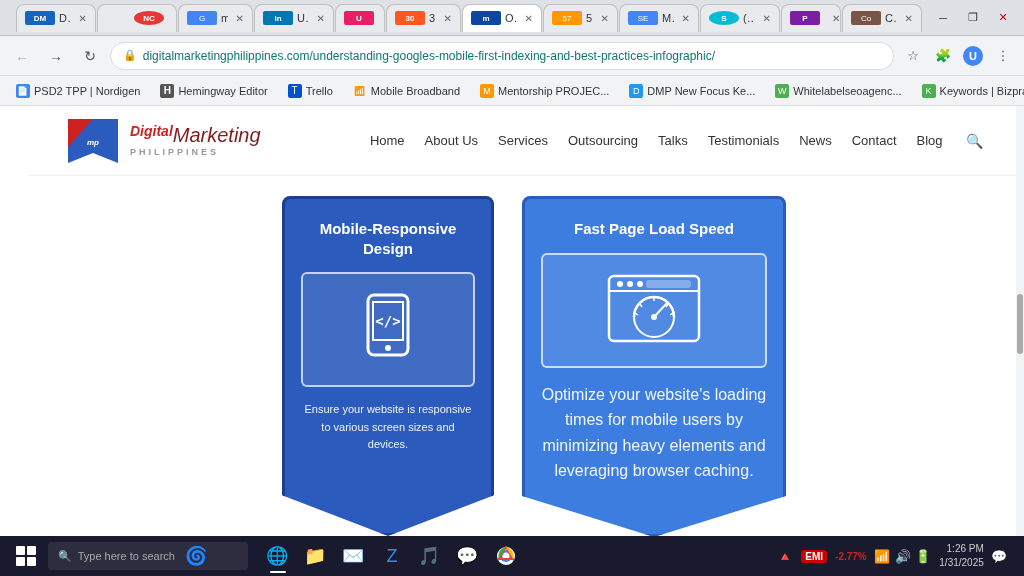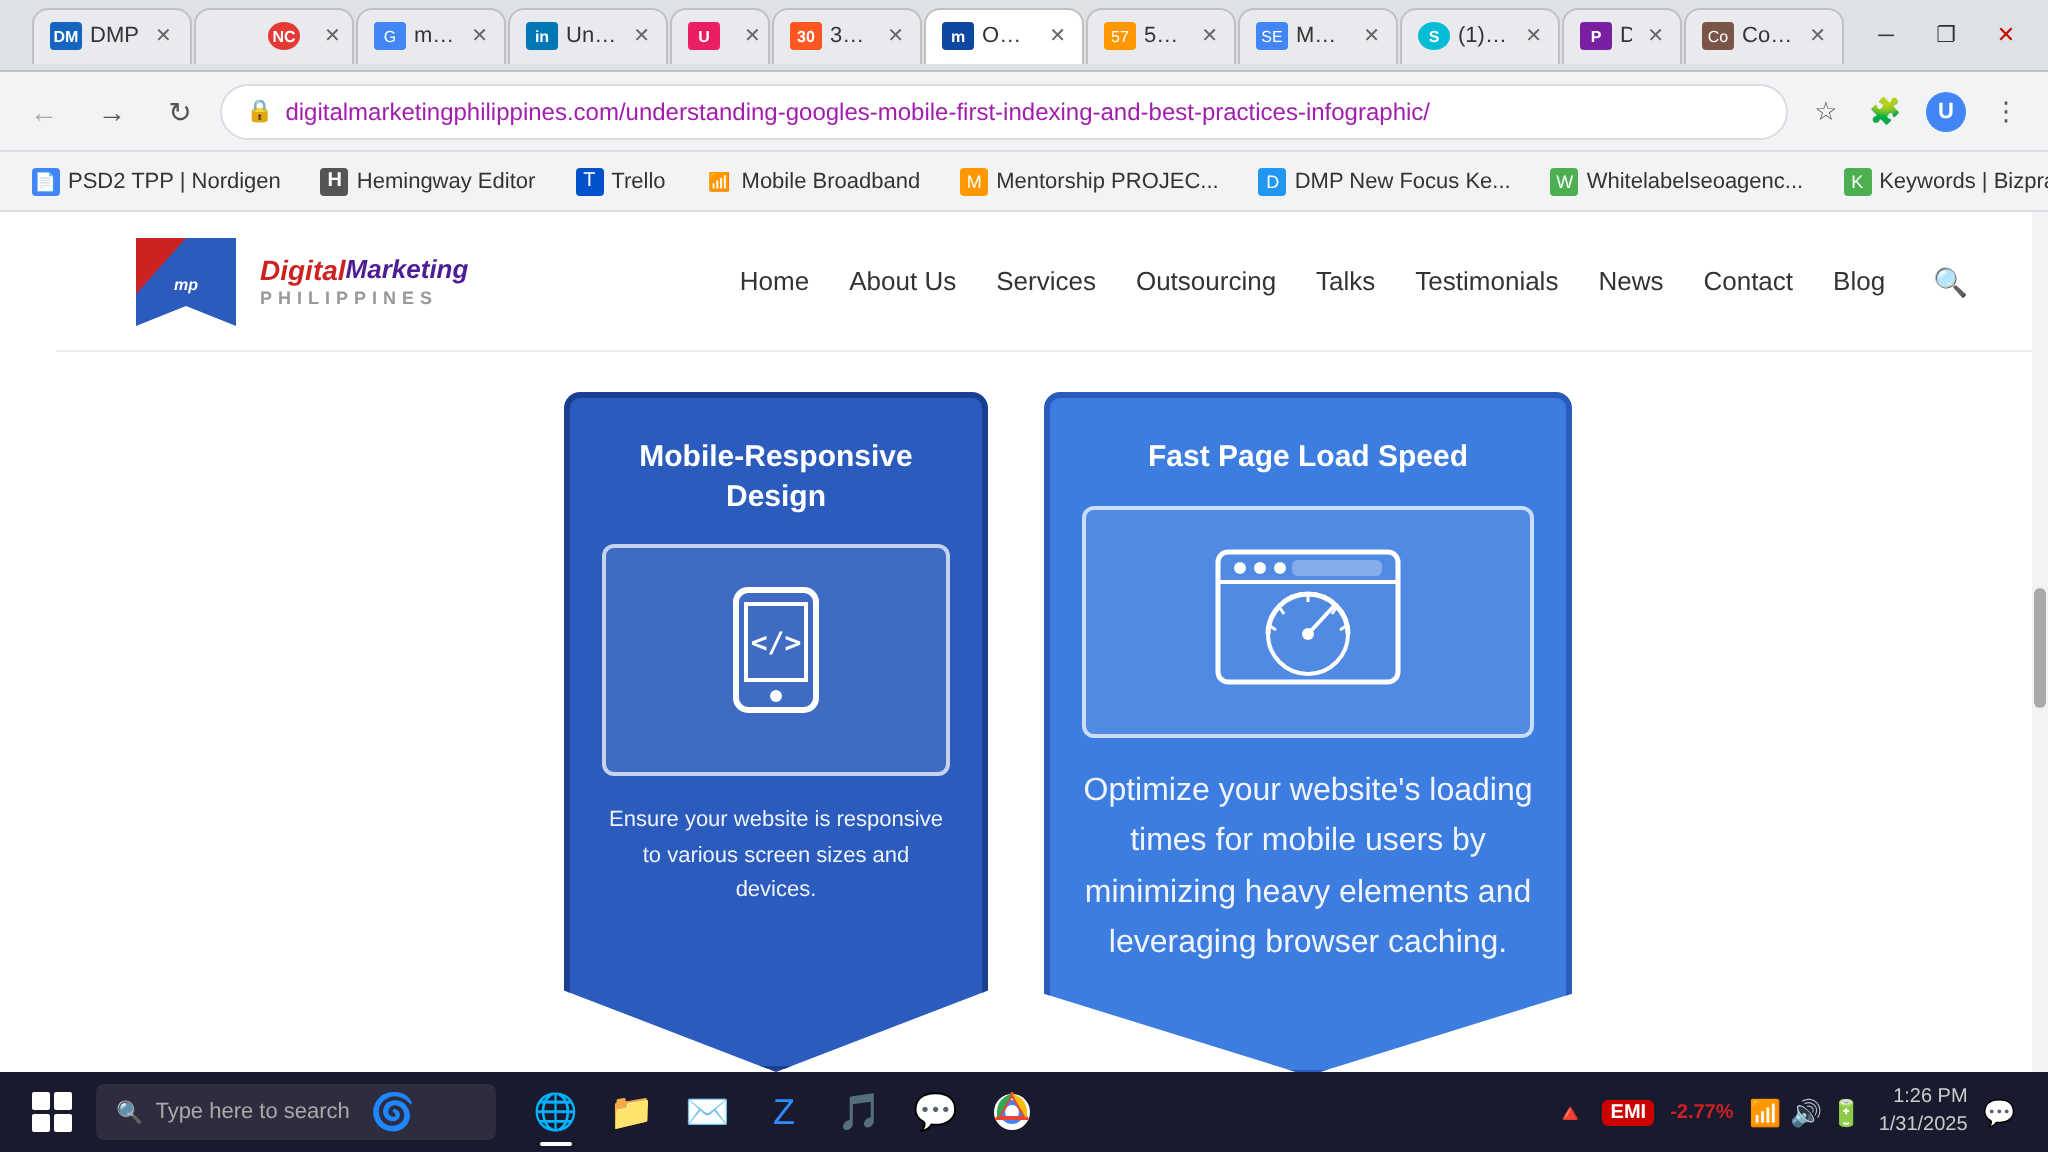--- a/index.html
+++ b/index.html
@@ -31,21 +31,21 @@
       height: 40px; background: #f1f3f4; display: flex; align-items: center; padding: 4px 8px; gap: 6px;
       border-bottom: 1px solid #dadce0;
     }
     .nav-btn { width: 28px; height: 28px; border-radius: 50%; border: none; background: transparent; display: flex; align-items: center; justify-content: center; cursor: pointer; color: #555; font-size: 14px; }
     .nav-btn.disabled { color: #aaa; cursor: default; }
     .address-input-wrap {
       flex: 1; height: 28px; background: #fff; border: 1px solid #dadce0; border-radius: 14px;
       display: flex; align-items: center; padding: 0 12px; gap: 6px;
     }
     .lock-icon { font-size: 11px; color: #5f6368; }
-    .address-text { font-size: 12px; color: #a21caf; flex: 1; white-space: nowrap; overflow: hidden; }
+    .address-text { font-size: 12px; color: #0f766e; flex: 1; white-space: nowrap; overflow: hidden; }
     .address-actions { display: flex; gap: 4px; }
     .addr-action-btn { width: 26px; height: 26px; border-radius: 50%; border: none; background: transparent; cursor: pointer; display: flex; align-items: center; justify-content: center; font-size: 13px; color: #555; }
 
     
     .bookmarks-bar {
       height: 30px; background: #f1f3f4; display: flex; align-items: center; padding: 0 8px; gap: 4px;
       border-bottom: 1px solid #dadce0; overflow: hidden;
     }
     .bookmark-item {
       display: flex; align-items: center; gap: 4px; padding: 2px 8px; border-radius: 4px;
@@ -107,21 +107,21 @@
     .taskbar-app.active::after {
       content: ''; position: absolute; bottom: 1px; left: 50%; transform: translateX(-50%);
       width: 16px; height: 2px; background: #fff; border-radius: 1px;
     }
     .system-tray { display: flex; align-items: center; gap: 8px; padding: 0 8px; margin-left: auto; }
     .tray-icons { display: flex; gap: 4px; align-items: center; }
     .tray-icon { font-size: 13px; color: #ccc; cursor: pointer; }
     .stock-badge { background: #cc0000; color: #fff; font-size: 10px; padding: 1px 4px; border-radius: 3px; font-weight: bold; }
     .clock { font-size: 10px; color: #ccc; text-align: right; line-height: 1.4; }
 
-    .tab-icon-colored { width: 16px; height: 14px; border-radius: 2px; display: inline-block; flex-shrink: 0; }
+    .tab-icon-colored { width: 30px; height: 14px; border-radius: 2px; display: inline-block; flex-shrink: 0; }
   </style>
 </head>
 <body>
 
 <div class="browser-frame">
 
   <div class="title-bar">
     <div class="window-controls">
       
     </div>
@@ -259,21 +259,21 @@
           <div style="width:50px;height:44px;position:relative;overflow:hidden;margin-right:4px;">
             <svg width="50" height="44" viewBox="0 0 50 44">
               <polygon points="0,0 50,0 50,44 25,34 0,44" fill="#2a5bbd"></polygon>
               <polygon points="0,0 25,0 0,28" fill="#cc2222"></polygon>
               <text x="25" y="26" text-anchor="middle" fill="white" font-size="8" font-weight="bold" font-style="italic">mp</text>
             </svg>
           </div>
           <div class="logo-text">
             <div style="display:flex;gap:0px;">
               <span style="color:#cc2222;font-size:14px;font-weight:900;font-style:italic;">Digital </span>
-              <span style="color:#4c1d95;font-size:13px;font-weight:700;font-style:italic;">Marketing</span>
+              <span style="color:#7f1d1d;font-size:20px;font-weight:400;font-style:italic;">Marketing</span>
             </div>
             <div style="color:#999;font-size:9px;letter-spacing:3px;text-transform:uppercase;">PHILIPPINES</div>
           </div>
         </div>
 
         <div class="nav-links">
           <a class="nav-link">Home</a>
           <a class="nav-link">About Us</a>
           <a class="nav-link">Services</a>
           <a class="nav-link">Outsourcing</a>

